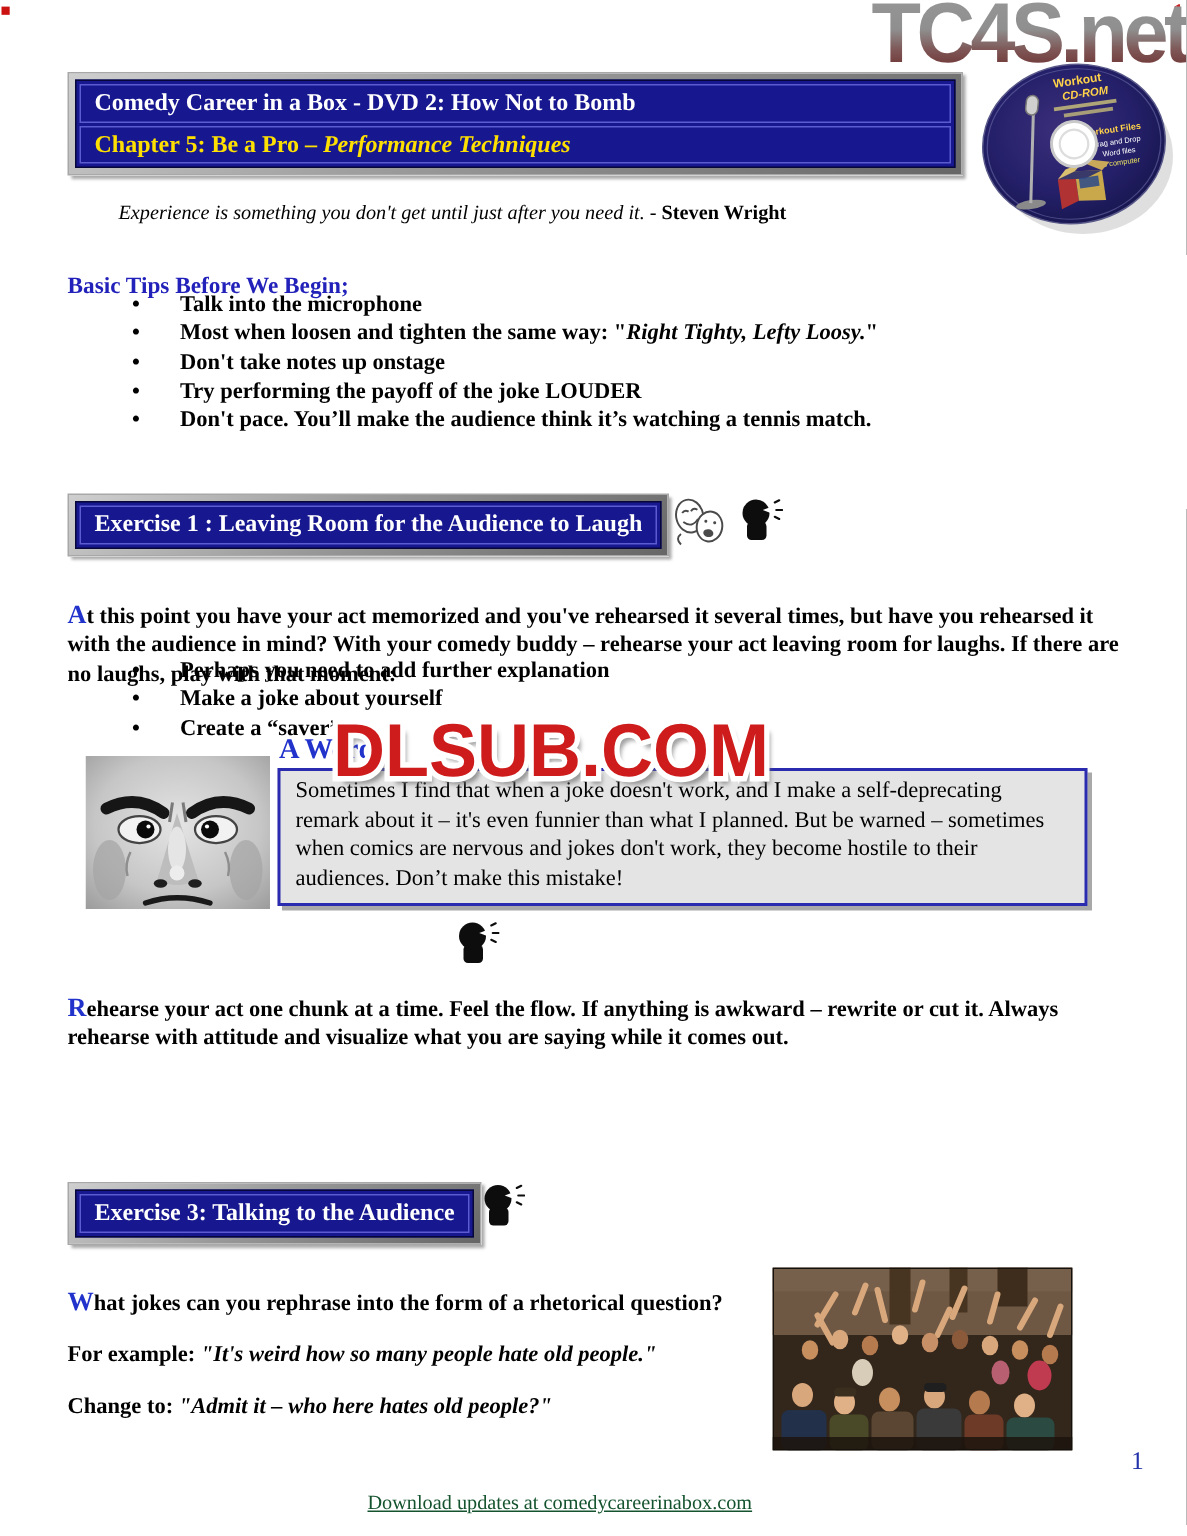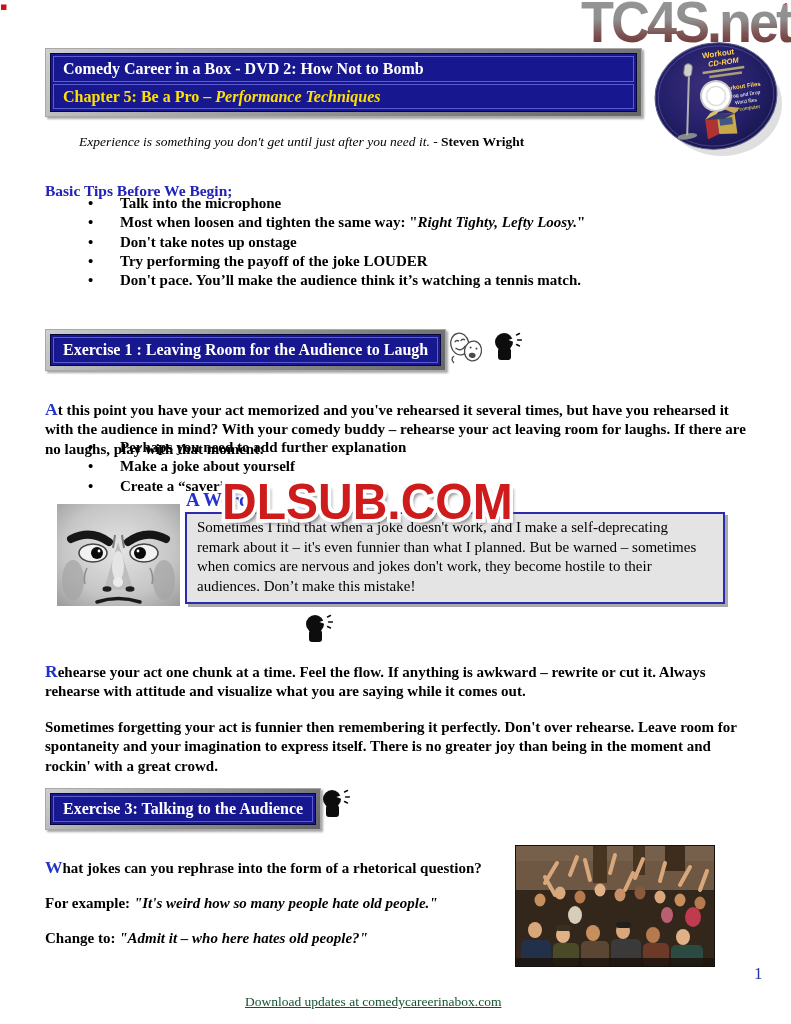--- a/index.html
+++ b/index.html
@@ -268,21 +268,20 @@
         <line x1="24.5" y1="4" x2="27.5" y2="2.5"></line>
         <line x1="25.5" y1="9" x2="29.5" y2="9"></line>
         <line x1="24.5" y1="13.5" x2="27.5" y2="15"></line>
       </g>
     </svg>
   </div>
 
   <div class="abs para" style="left:45px; top:662px; width:707px;">
     <span class="initial">R</span><span>ehearse your act one chunk at a time. Feel the flow.  If anything is awkward – rewrite or cut it. Always rehearse with attitude and visualize what you are saying while it comes out.</span>
   </div>
-  <div class="abs para" style="left:45px; top:718px; width:707px;">Sometimes forgetting your act is funnier then remembering it perfectly. Don't over rehearse. Leave room for spontaneity and your imagination to express itself. There is no greater joy than being in the moment and rockin' with a great crowd.</div>
 
   <div class="bevel" style="left:45px; top:788px;">
     <div class="navy">
         <div class="brow">Exercise 3: Talking to the Audience</div>
       </div>
   </div>
   <div class="icon" style="left:320px; top:788px;">
     <svg width="30" height="30" viewBox="0 0 30 30">
       <circle cx="12" cy="11" r="9" fill="#0d0d0d"></circle>
       <rect x="6" y="17" width="13" height="12" rx="3" fill="#0d0d0d"></rect>

